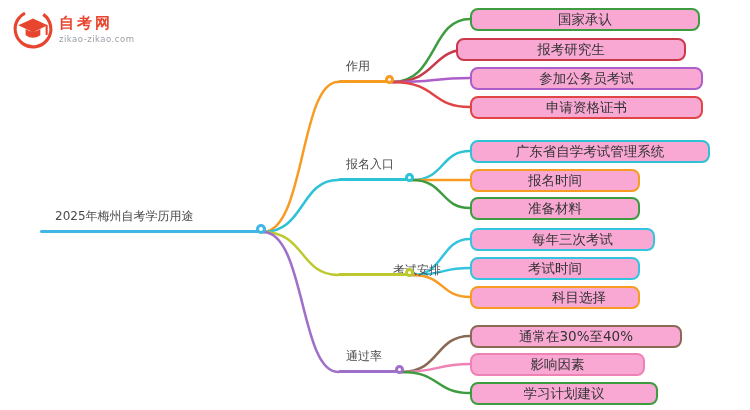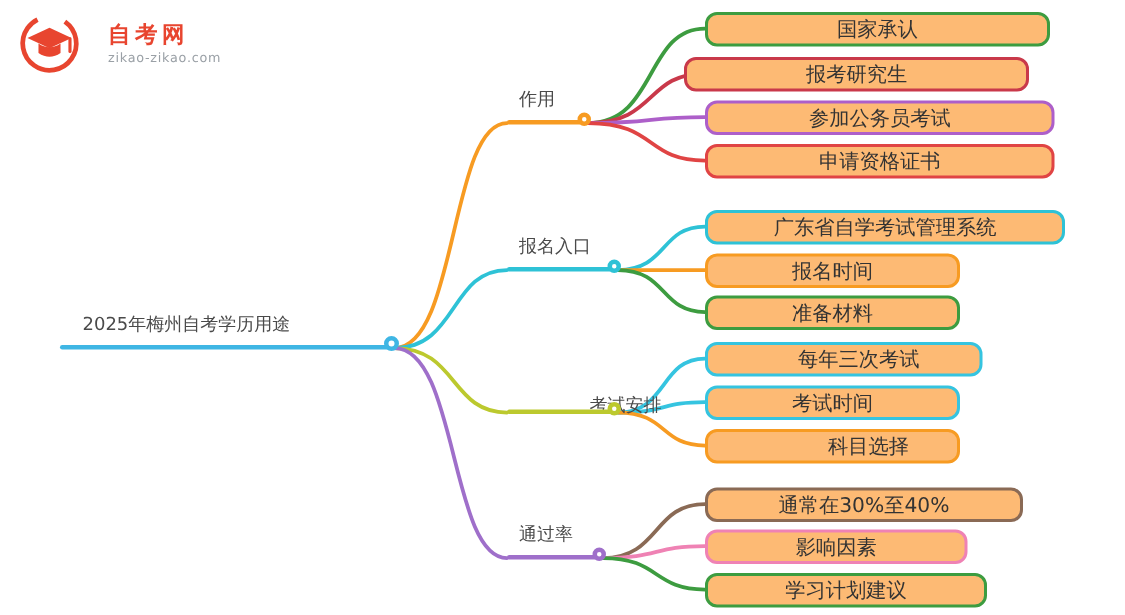--- a/index.html
+++ b/index.html
@@ -6,21 +6,21 @@
   html,body { width:750px; height:410px; }
   body {
     position:relative;
     background:#ffffff;
     overflow:hidden;
     font-family:"DejaVu Sans","Liberation Sans",sans-serif;
   }
   .links { position:absolute; left:0; top:0; width:750px; height:410px; }
   .links path { fill:none; stroke-width:2.5; stroke-linecap:round; }
 
-  .logo { position:absolute; left:12px; top:8px; display:flex; align-items:center; gap:18px; cursor:pointer; }
+  .logo { position:absolute; left:12px; top:8px; display:flex; align-items:center; gap:5px; cursor:pointer; }
   .logo-icon { width:42px; height:42px; }
   .logo-title { font-size:15px; font-weight:bold; letter-spacing:3px; line-height:1.2; }
   .logo-subtitle { font-size:8.5px; color:#9aa0a6; letter-spacing:0.5px; margin-top:2px; }
 
   .node-label {
     position:absolute;
     font-size:12px;
     color:#4a4a4a;
     white-space:nowrap;
     line-height:1.2;
@@ -33,21 +33,21 @@
     border-radius:50%;
     background:#fff;
   }
   .endcap.root { width:10px; height:10px; }
 
   .leaf {
     position:absolute;
     height:23px;
     border:2px solid #999;
     border-radius:8px;
-    background:#fdba74;
+    background:#f9a8d4;
     display:flex;
     align-items:center;
     justify-content:center;
     font-size:13.5px;
     color:#333;
     white-space:nowrap;
   }
 </style>
 </head>
 <body>

